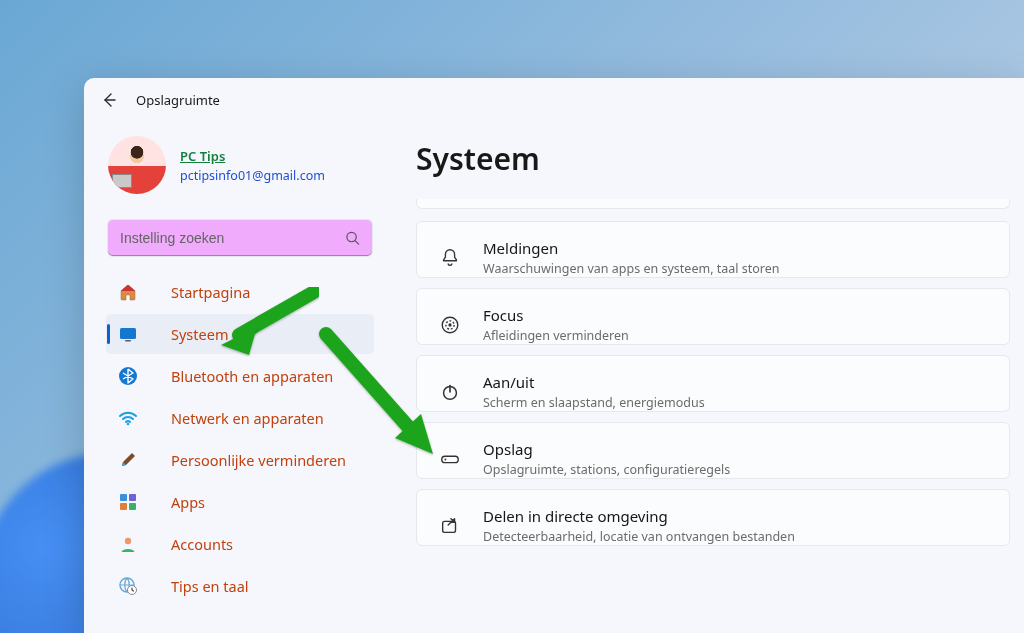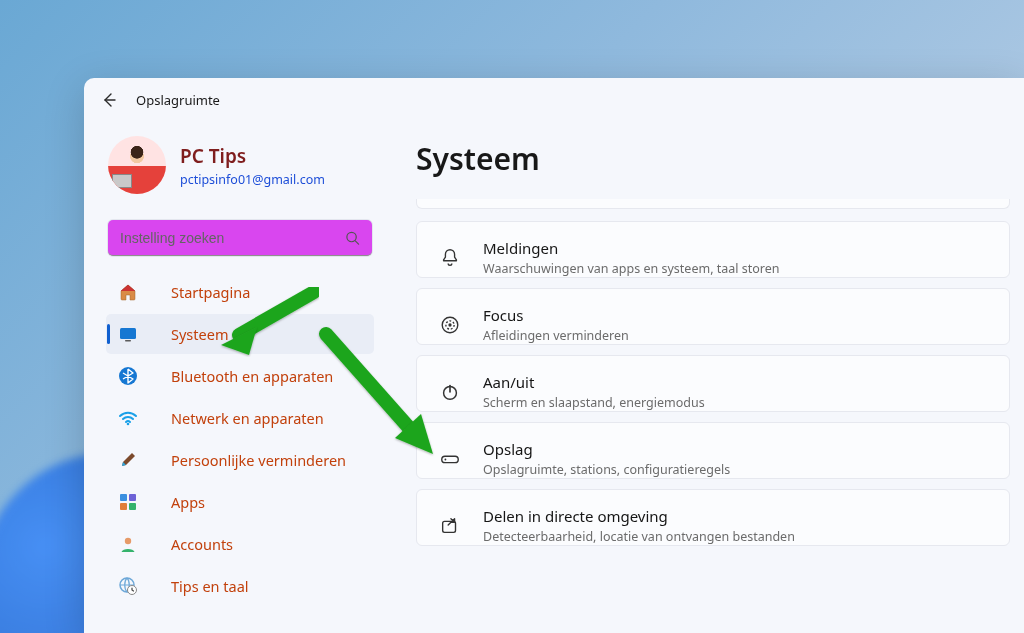--- a/index.html
+++ b/index.html
@@ -74,33 +74,33 @@
   }
   .avatar-inner {
     width: 100%; height: 100%;
     background:
       radial-gradient(circle at 50% 28%, #3b2418 0 12%, transparent 13%),
       radial-gradient(circle at 50% 35%, #f2c9a3 0 14%, transparent 15%),
       linear-gradient(to top, #e5413b 0 48%, transparent 48%);
     position: relative;
   }
   .avatar-desk { position:absolute; left:4px; bottom:6px; width:20px; height:14px; background:#c9c9c9; border:1px solid #888; }
-  .profile-name { font-size: 19px; font-weight: 600; color:#7f1d1d; }
+  .profile-name { font-size: 13px; font-weight: 600; color:#15803d;text-decoration:underline; }
   .profile-email { font-size: 12.5px; color:#1d4ed8; margin-top:2px; }
   .search {
     position: relative;
     margin: 4px 4px 16px 4px;
   }
   .search input {
     width: 100%;
     height: 36px;
     border: none;
     border-bottom: 1.5px solid #8f8f8f;
     border-radius: 5px;
-    background: #d946ef;
+    background: #f0abfc;
     padding: 0 40px 0 12px;
     font-size: 14px;
     color: #333;
     outline: none;
     box-shadow: 0 0 0 1px #e3e6ee;
   }
   .search input::placeholder { color:#646464; }
   .search .mag {
     position: absolute; right: 12px; top: 50%; transform: translateY(-50%);
     width: 15px; height: 15px; color:#555;

